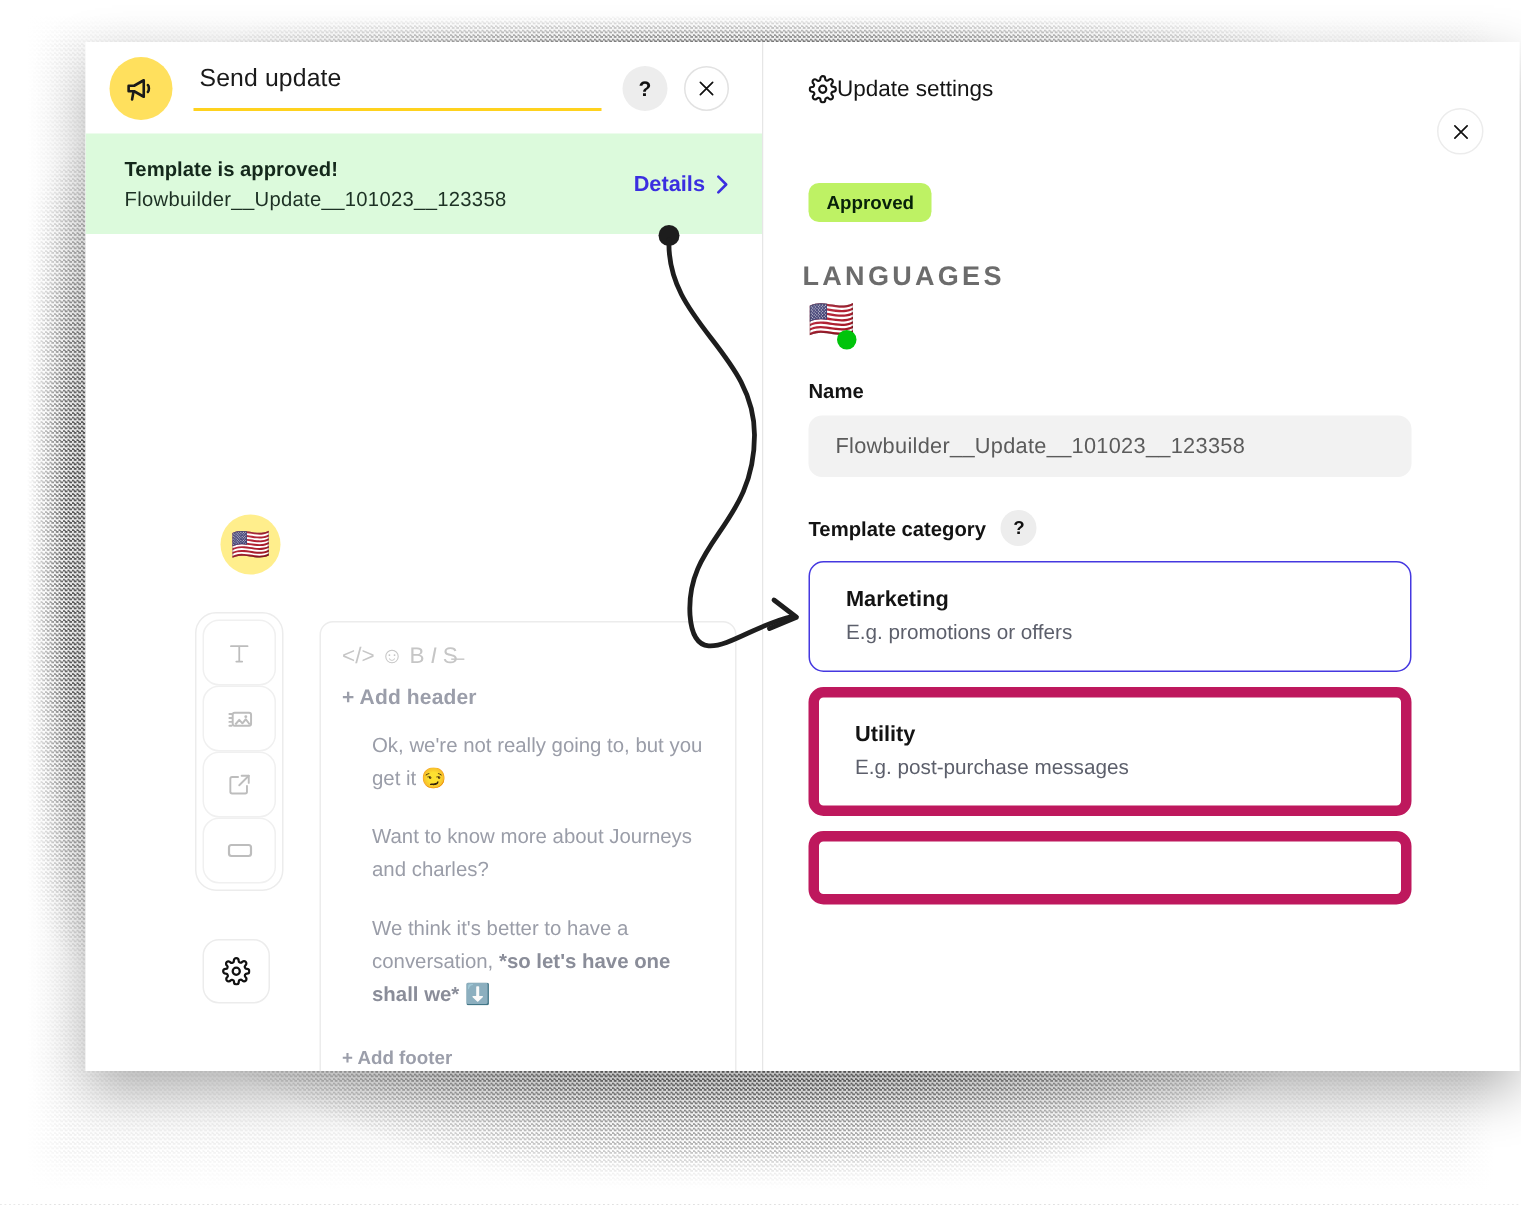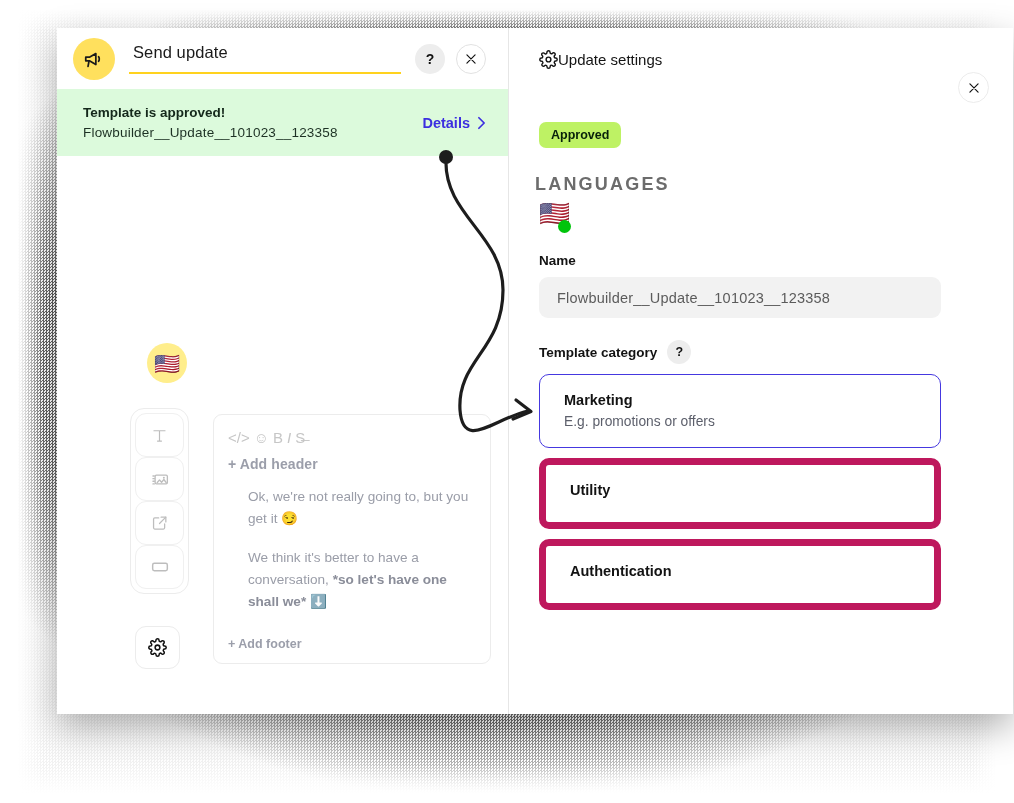--- a/index.html
+++ b/index.html
@@ -349,20 +349,21 @@
         <div class="fmt-row">
           <span>&lt;/&gt;</span>
           <span>☺</span>
           <span>B</span>
           <span style="font-style:italic;">I</span>
           <span>S̶</span>
         </div>
         <div class="add-header">+ Add header</div>
         <div class="msg-body">
           <div class="msg-p">Ok, we're not really going to, but you get it 😏</div>
+          <div class="msg-p">Want to know more about Journeys and charles?</div>
           <div class="msg-p last"><span>We think it's better to have a conversation, </span><b>*so let's have one shall we* ⬇️</b></div>
         </div>
         <div class="add-footer">+ Add footer</div>
       </div>
 
     </div>
   </div>
 
   <div id="right-panel">
 
@@ -396,23 +397,23 @@
       <span class="cat-label">Template category</span>
       <span class="help-pill">?</span>
     </div>
 
     <div class="cat-card selected">
       <div class="cat-name">Marketing</div>
       <div class="cat-desc">E.g. promotions or offers</div>
     </div>
     <div class="cat-card">
       <div class="cat-name">Utility</div>
+      <div class="cat-desc">E.g. post-purchase messages</div>
     </div>
     <div class="cat-card">
-      <div class="cat-name">Authentication</div>
     </div>
 
   </div>
 </div>
 
 <svg id="arrow-layer" width="1014" height="803" viewBox="0 0 1014 803">
   <circle cx="446" cy="157" r="7" fill="#1d1d1d"></circle>
   <path d="M446 160 C 444 215, 503 235, 503 290 C 503 350, 457 360, 460 410 C 463 452, 495 418, 528 411" fill="none" stroke="#1d1d1d" stroke-width="3.2" stroke-linecap="round"></path>
   <path d="M516 400 L 531 411.5 L 513 419" fill="none" stroke="#1d1d1d" stroke-width="3.2" stroke-linecap="round" stroke-linejoin="round"></path>
 </svg>

